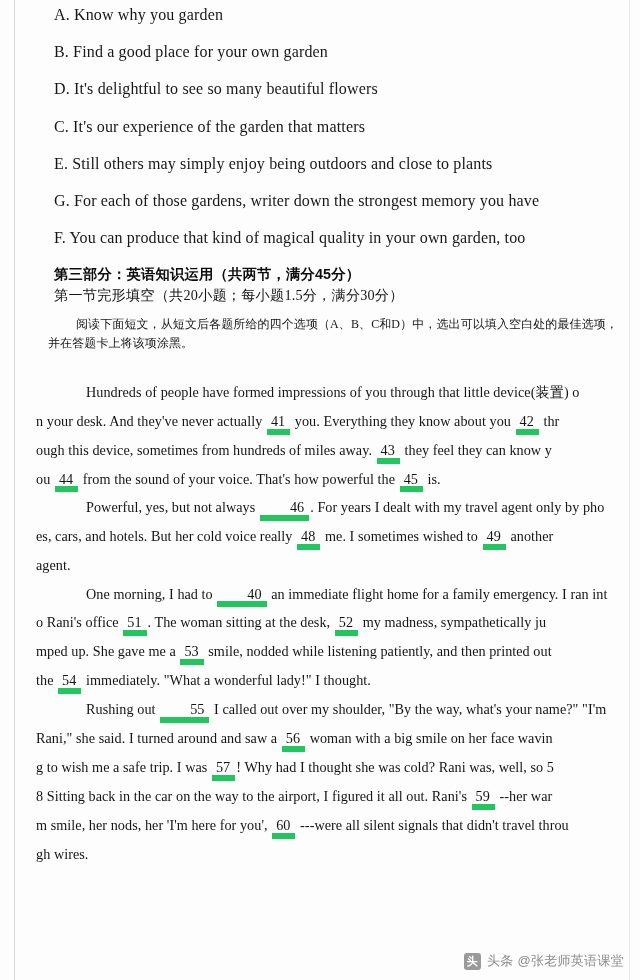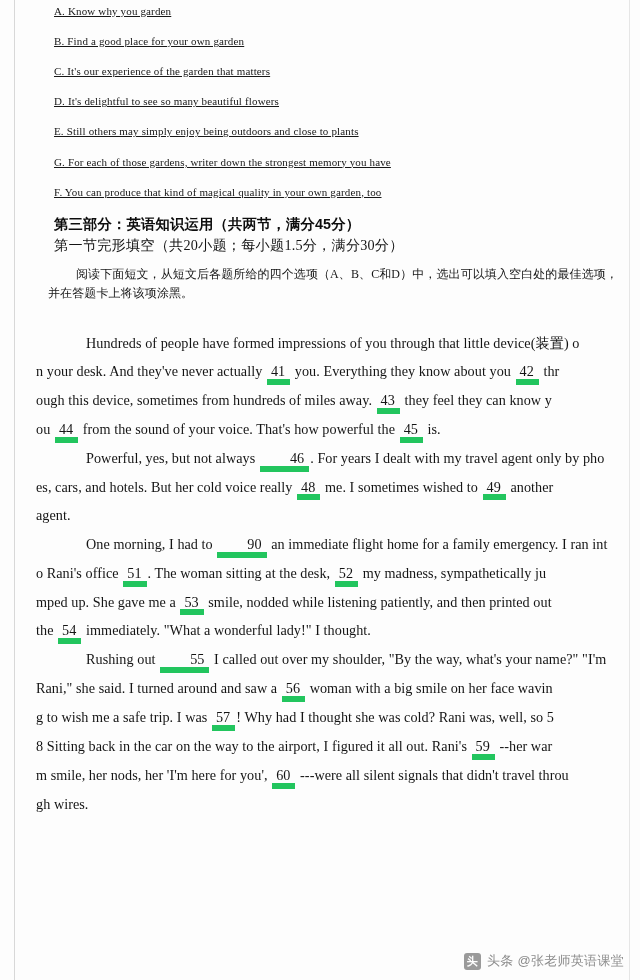--- a/index.html
+++ b/index.html
@@ -33,27 +33,26 @@
   }
   .right-rule {
     position: absolute;
     right: 10px;
     top: 0;
     bottom: 0;
     width: 1px;
     background: #e6e6e6;
   }
   .opt {
-    font-size: 11px;
+    font-size: 16px;
     line-height: 1.42;
     margin: 0 0 14.5px 0;
     padding-left: 30px;
     letter-spacing: 0.15px;
     color: #171717;
-    text-decoration: underline;
   }
   .section-head {
     font-size: 14.3px;
     font-weight: bold;
     font-family: "Liberation Sans", sans-serif;
     margin: 6px 0 2px 30px;
     letter-spacing: 0.2px;
     color: #0d0d0d;
   }
   .sub-head {
@@ -119,40 +118,40 @@
 </head>
 <body>
 
 <div class="page">
   <div class="left-rule"></div>
   <div class="right-rule"></div>
 
   <div>
     <p class="opt">A. Know why you garden</p>
     <p class="opt">B. Find a good place for your own garden</p>
+    <p class="opt">D. It's delightful to see so many beautiful flowers</p>
     <p class="opt">C. It's our experience of the garden that matters</p>
-    <p class="opt">D. It's delightful to see so many beautiful flowers</p>
     <p class="opt">E. Still others may simply enjoy being outdoors and close to plants</p>
     <p class="opt">G. For each of those gardens, writer down the strongest memory you have</p>
     <p class="opt">F. You can produce that kind of magical quality in your own garden, too</p>
   </div>
 
   <div class="section-head">第三部分：英语知识运用（共两节，满分45分）</div>
   <div class="sub-head">第一节完形填空（共20小题；每小题1.5分，满分30分）</div>
   <div class="instruction">阅读下面短文，从短文后各题所给的四个选项（A、B、C和D）中，选出可以填入空白处的最佳选项，并在答题卡上将该项涂黑。</div>
 
   <div id="passage">
       <p class="para">Hundreds of people have formed impressions of you through that little device(装置) o</p>
       <p class="para cont">n your desk. And they've never actually <span class="blank">41</span> you. Everything they know about you <span class="blank">42</span> thr</p>
       <p class="para cont">ough this device, sometimes from hundreds of miles away. <span class="blank">43</span> they feel they can know y</p>
       <p class="para cont">ou <span class="blank">44</span> from the sound of your voice. That's how powerful the <span class="blank">45</span> is.</p>
       <p class="para">Powerful, yes, but not always <span class="blank">46</span>. For years I dealt with my travel agent only by pho</p>
       <p class="para cont">es, cars, and hotels. But her cold voice really <span class="blank">48</span> me. I sometimes wished to <span class="blank">49</span> another</p>
       <p class="para cont">agent.</p>
-      <p class="para">One morning, I had to <span class="blank">90</span> an immediate flight home for a family emergency. I ran int</p>
+      <p class="para">One morning, I had to <span class="blank">40</span> an immediate flight home for a family emergency. I ran int</p>
       <p class="para cont">o Rani's office <span class="blank">51</span>. The woman sitting at the desk, <span class="blank">52</span> my madness, sympathetically ju</p>
       <p class="para cont">mped up. She gave me a <span class="blank">53</span> smile, nodded while listening patiently, and then printed out</p>
       <p class="para cont">the <span class="blank">54</span> immediately. "What a wonderful lady!" I thought.</p>
       <p class="para">Rushing out <span class="blank">55</span> I called out over my shoulder, "By the way, what's your name?" "I'm</p>
       <p class="para cont">Rani," she said. I turned around and saw a <span class="blank">56</span> woman with a big smile on her face wavin</p>
       <p class="para cont">g to wish me a safe trip. I was <span class="blank">57</span>! Why had I thought she was cold? Rani was, well, so 5</p>
       <p class="para cont">8 Sitting back in the car on the way to the airport, I figured it all out. Rani's <span class="blank">59</span> --her war</p>
       <p class="para cont">m smile, her nods, her 'I'm here for you', <span class="blank">60</span> ---were all silent signals that didn't travel throu</p>
       <p class="para cont">gh wires.</p>
     </div>

